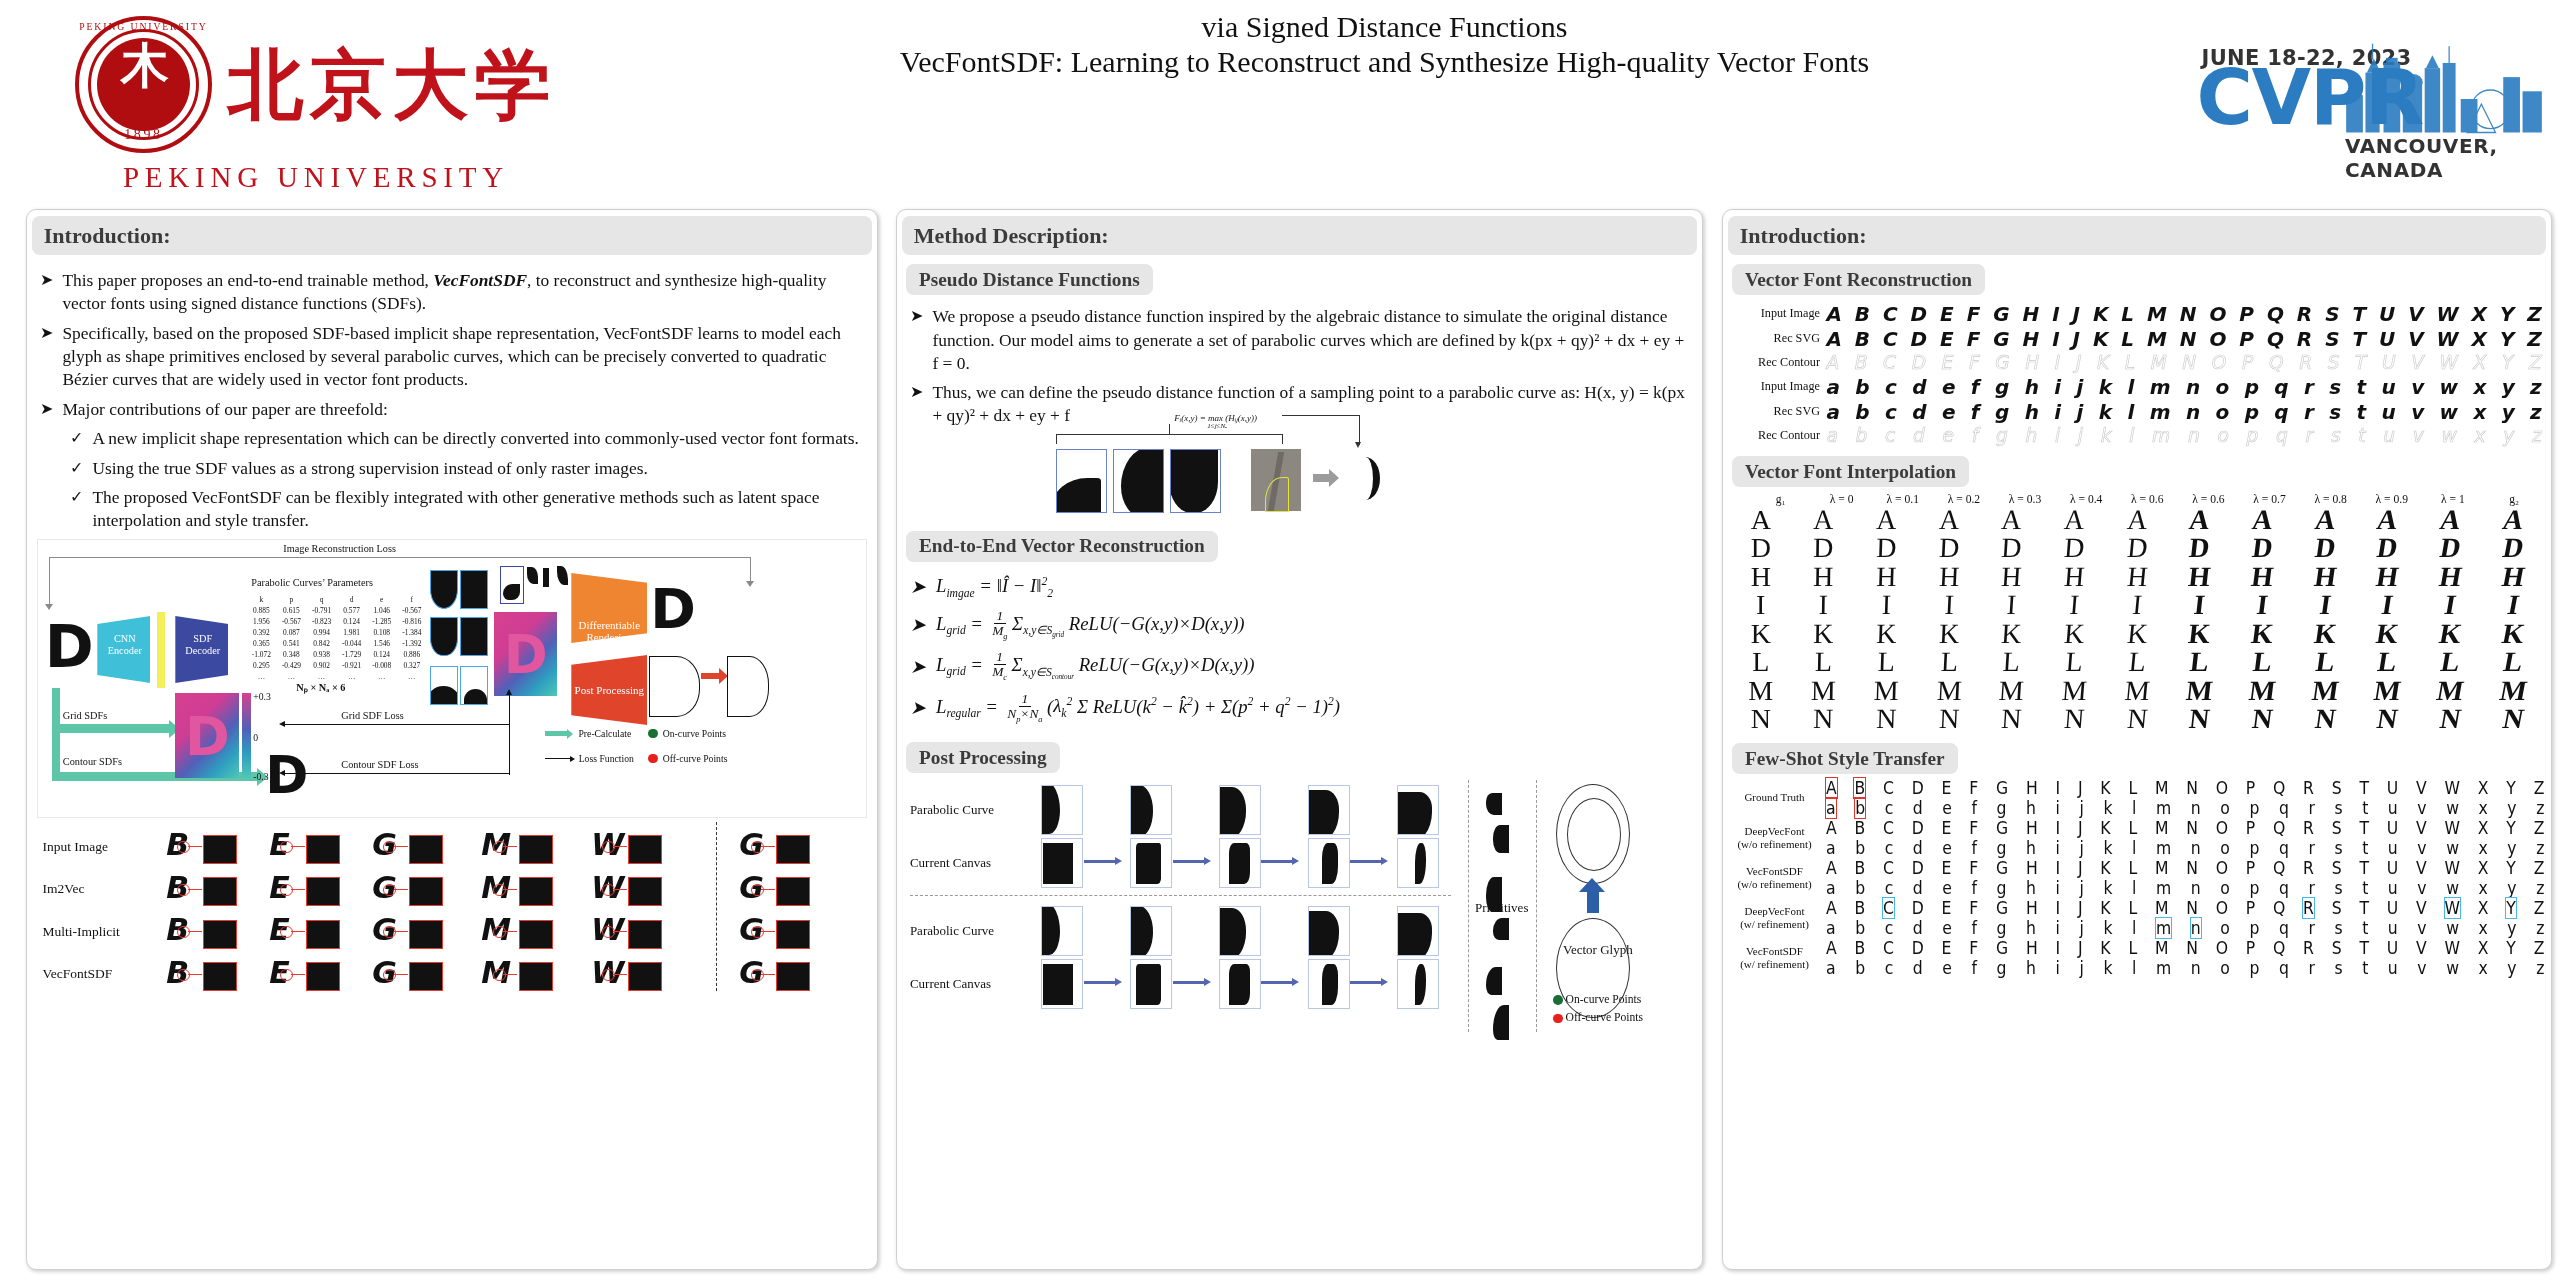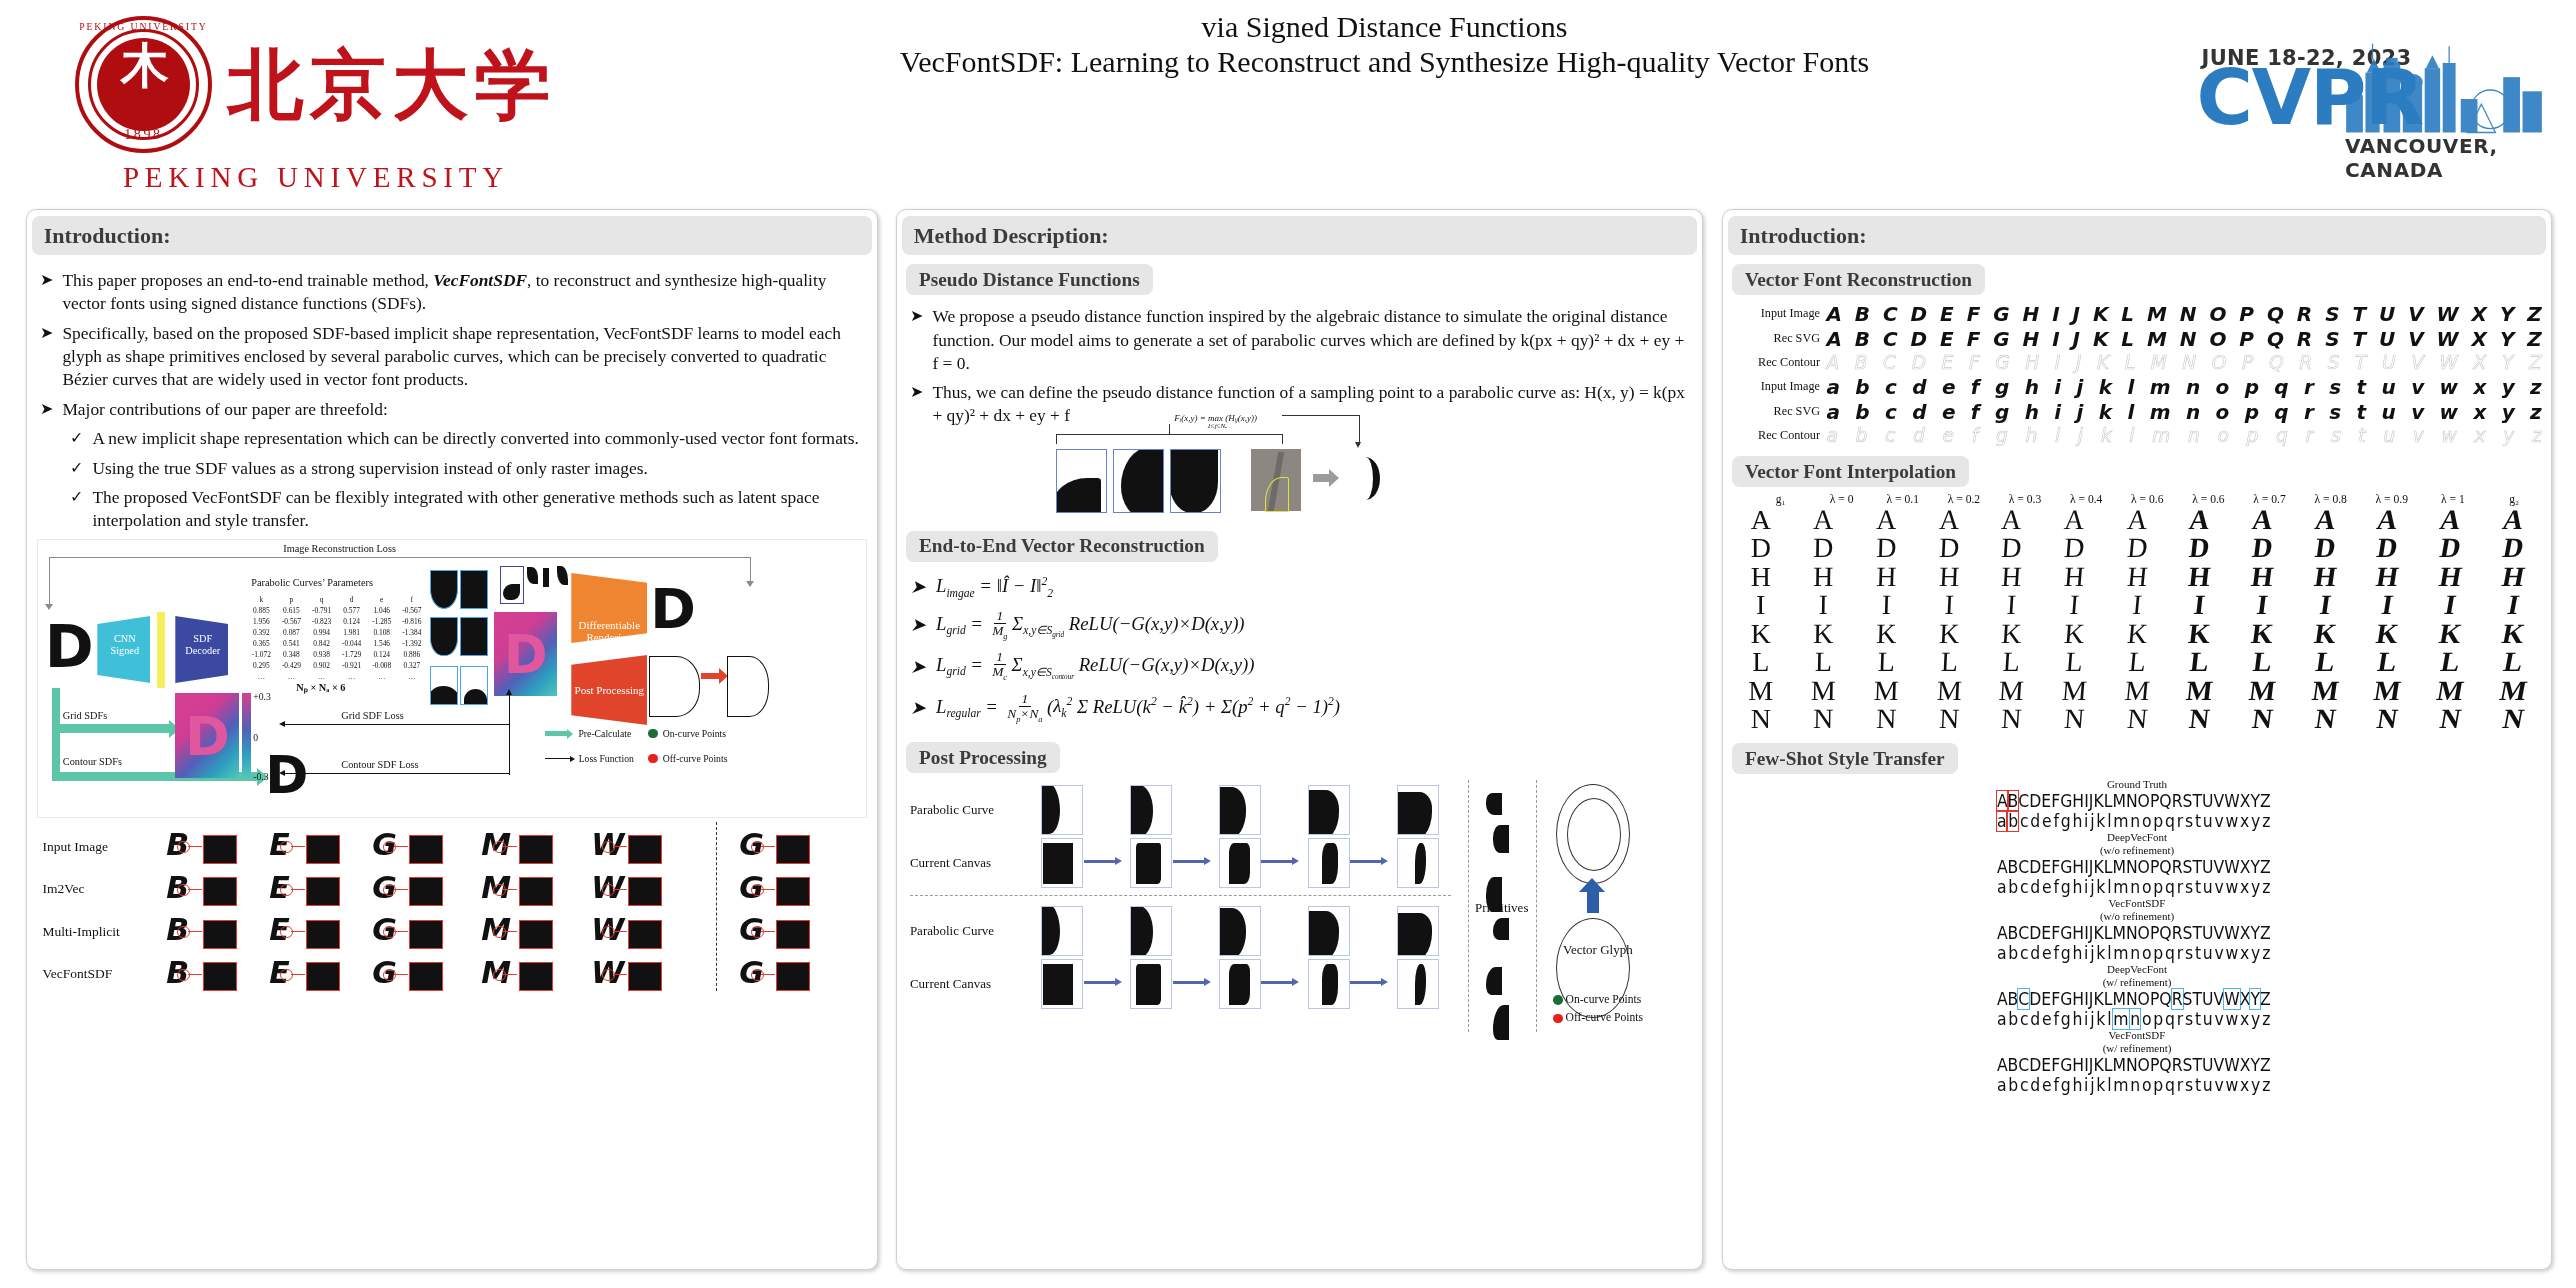--- a/index.html
+++ b/index.html
@@ -109,21 +109,21 @@
   .a-bold-it{font-weight:700;font-style:italic;font-size:20px;}
   .a-outline{font-size:18.7px;color:#fff;-webkit-text-stroke:0.6px #c9c9c9;font-style:italic;}
 
   
   .interp{margin:1.3px 6.4px 0 6.4px;}
   .interp .hdr{display:flex;font-size:11.6px;padding-left:20.6px;}
   .interp .hdr span{flex:1;text-align:center;}
   .interp .irow{display:flex;}
   .interp .irow span{flex:1;text-align:center;font-family:"Liberation Serif",serif;font-size:28px;line-height:1.02;}
 
-  .fewshot .frow{display:flex;align-items:center;flex-direction:column;}
+  .fewshot .frow{display:flex;align-items:center;}
   .fewshot .fl{width:103px;text-align:center;font-size:11px;line-height:1.18;flex:0 0 auto;}
   .fewshot .fa{flex:1;display:flex;justify-content:space-between;padding-right:6.4px;font-family:"DejaVu Sans",sans-serif;font-size:17.4px;font-stretch:condensed;}
   .hl-red{outline:1.9px solid #e8332a;}
   .hl-blue{outline:1.9px solid #4ab7ea;}
 </style>
 </head>
 <body>
 
 <div class="poster">
 
@@ -209,21 +209,21 @@
     <div class="arch">
       <div class="lbl" style="left:245px;top:2.6px;font-size:10.3px;">Image Reconstruction Loss</div>
       <div class="thinline" style="left:10.3px;top:17.4px;width:702px;"></div>
       <div class="vline" style="left:10.3px;top:17.4px;height:50px;"></div>
       <div class="vline" style="left:712px;top:17.4px;height:27px;"></div>
       <div style="position:absolute;left:6.4px;top:64px;border-top:6.4px solid #8a8a8a;border-left:4.5px solid transparent;border-right:4.5px solid transparent;"></div>
       <div style="position:absolute;left:708px;top:41px;border-top:6.4px solid #8a8a8a;border-left:4.5px solid transparent;border-right:4.5px solid transparent;"></div>
 
       <div class="bigD" style="left:6.4px;top:72px;font-size:59px;">D</div>
       <div class="trapL" style="left:59px;top:76px;width:53px;height:67px;"></div>
-      <div class="lbl" style="left:64px;top:93px;color:#fff;width:45px;text-align:center;font-size:10.3px;line-height:1.15;">CNN Signed</div>
+      <div class="lbl" style="left:64px;top:93px;color:#fff;width:45px;text-align:center;font-size:10.3px;line-height:1.15;">CNN Encoder</div>
       <div class="bar" style="left:119px;top:72px;width:7.7px;height:76px;"></div>
       <div class="trapR" style="left:137px;top:76px;width:53px;height:67px;"></div>
       <div class="lbl" style="left:142px;top:93px;color:#fff;width:45px;text-align:center;font-size:10.3px;line-height:1.15;">SDF Decoder</div>
 
       <div class="lbl" style="left:213px;top:37px;font-size:10.3px;">Parabolic Curves’ Parameters</div>
       <table class="ptbl" id="ptbl" style="left:207px;top:53px;">
           <tbody>
             <tr>
               <th>k</th>
               <th>p</th>

